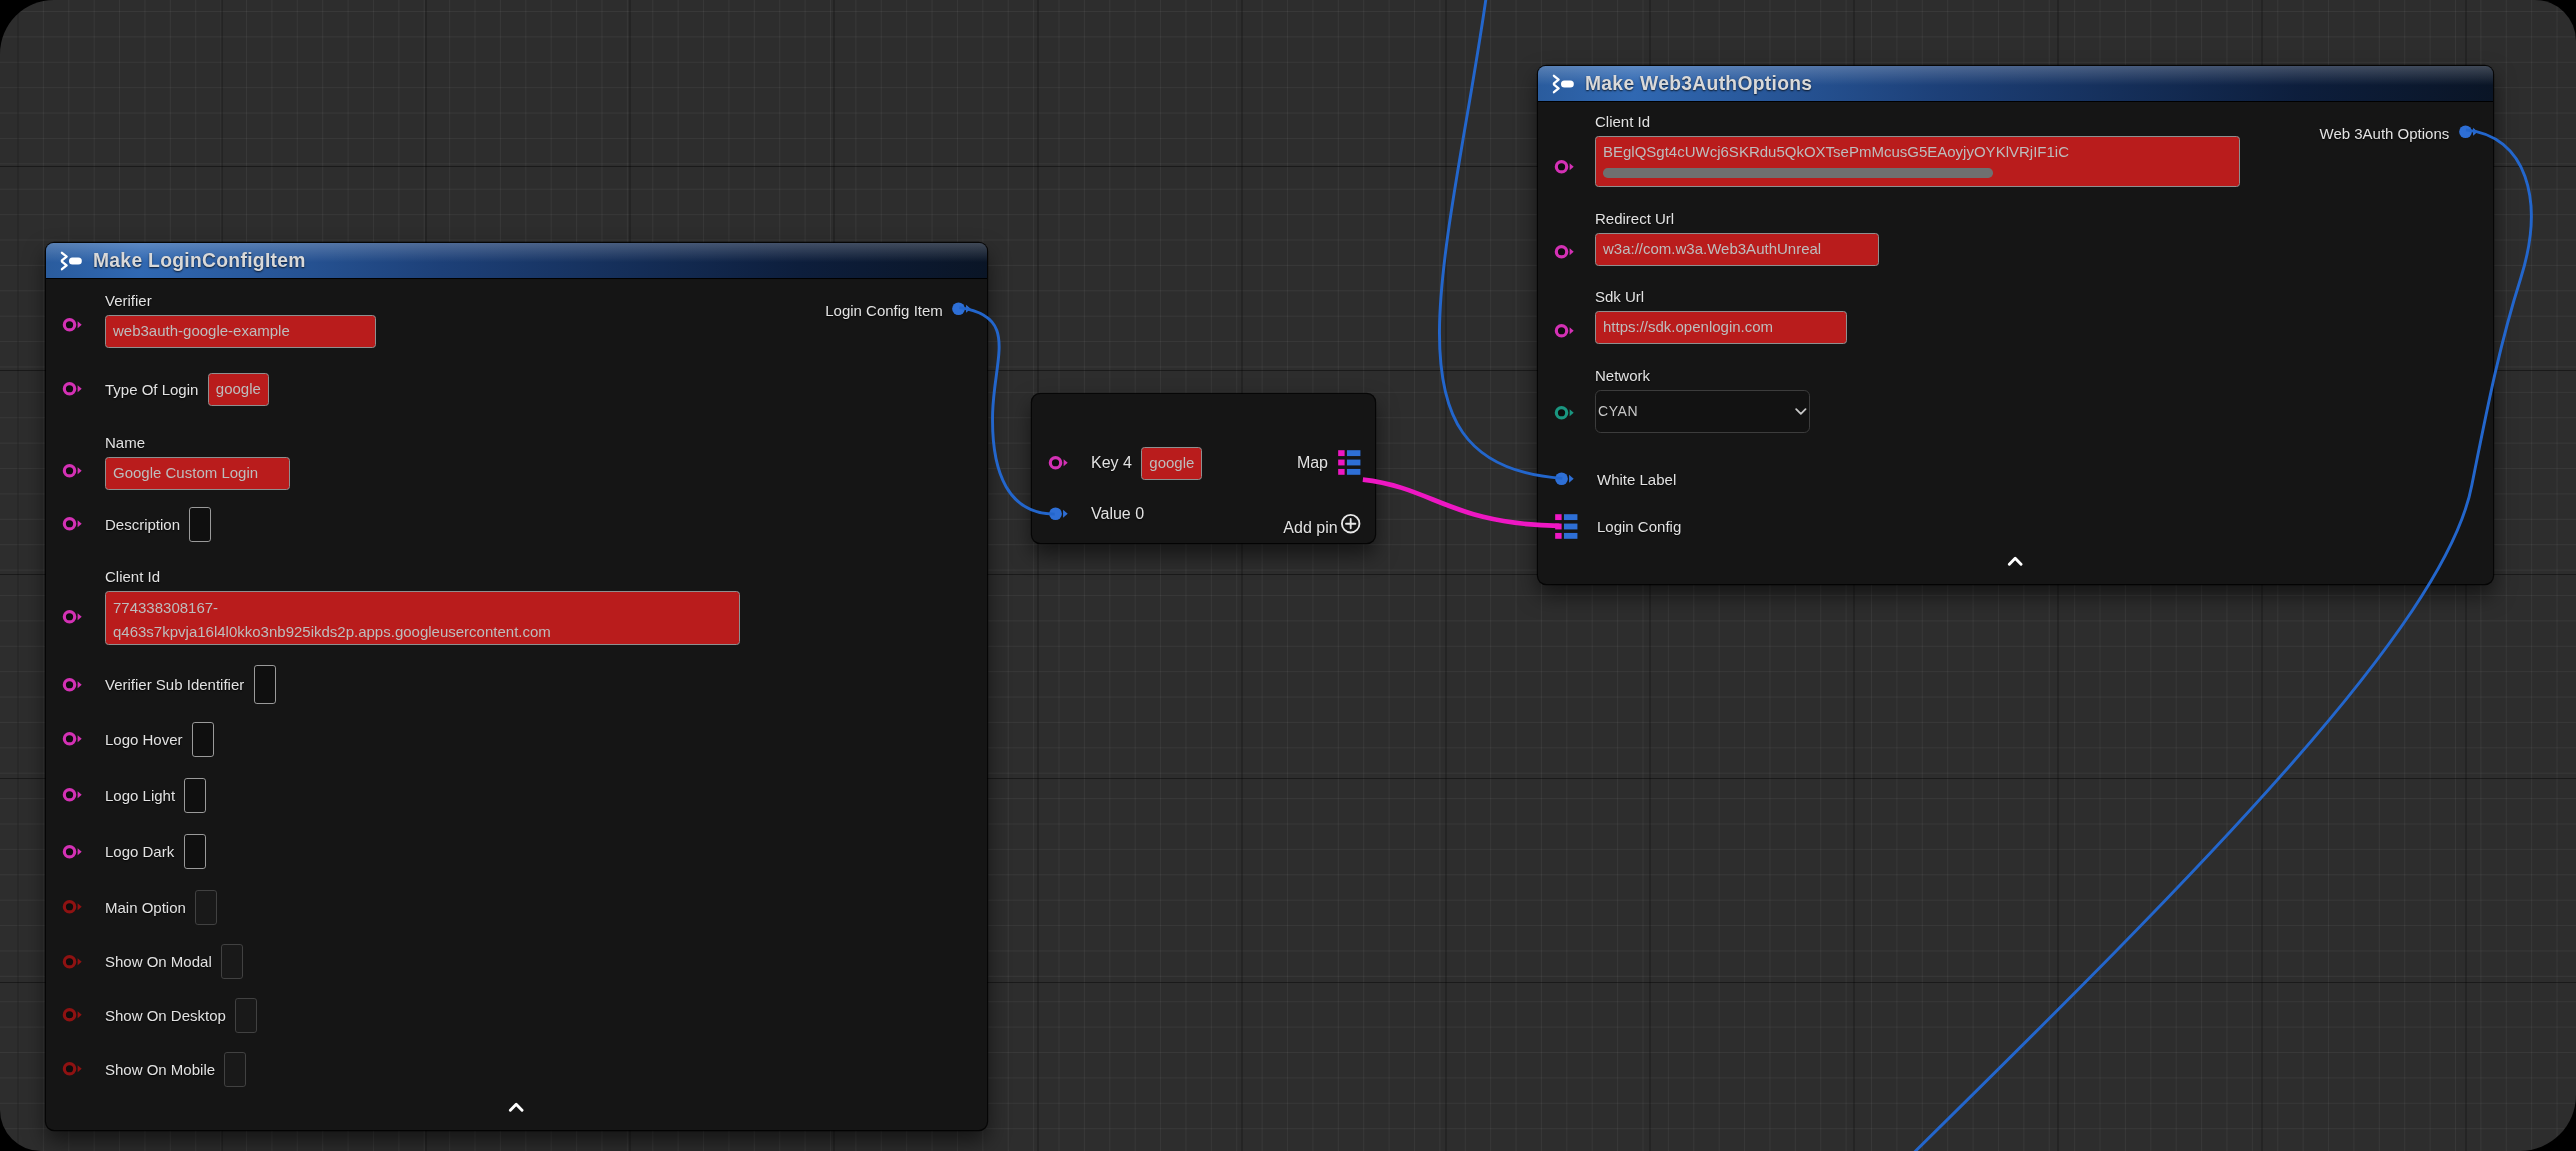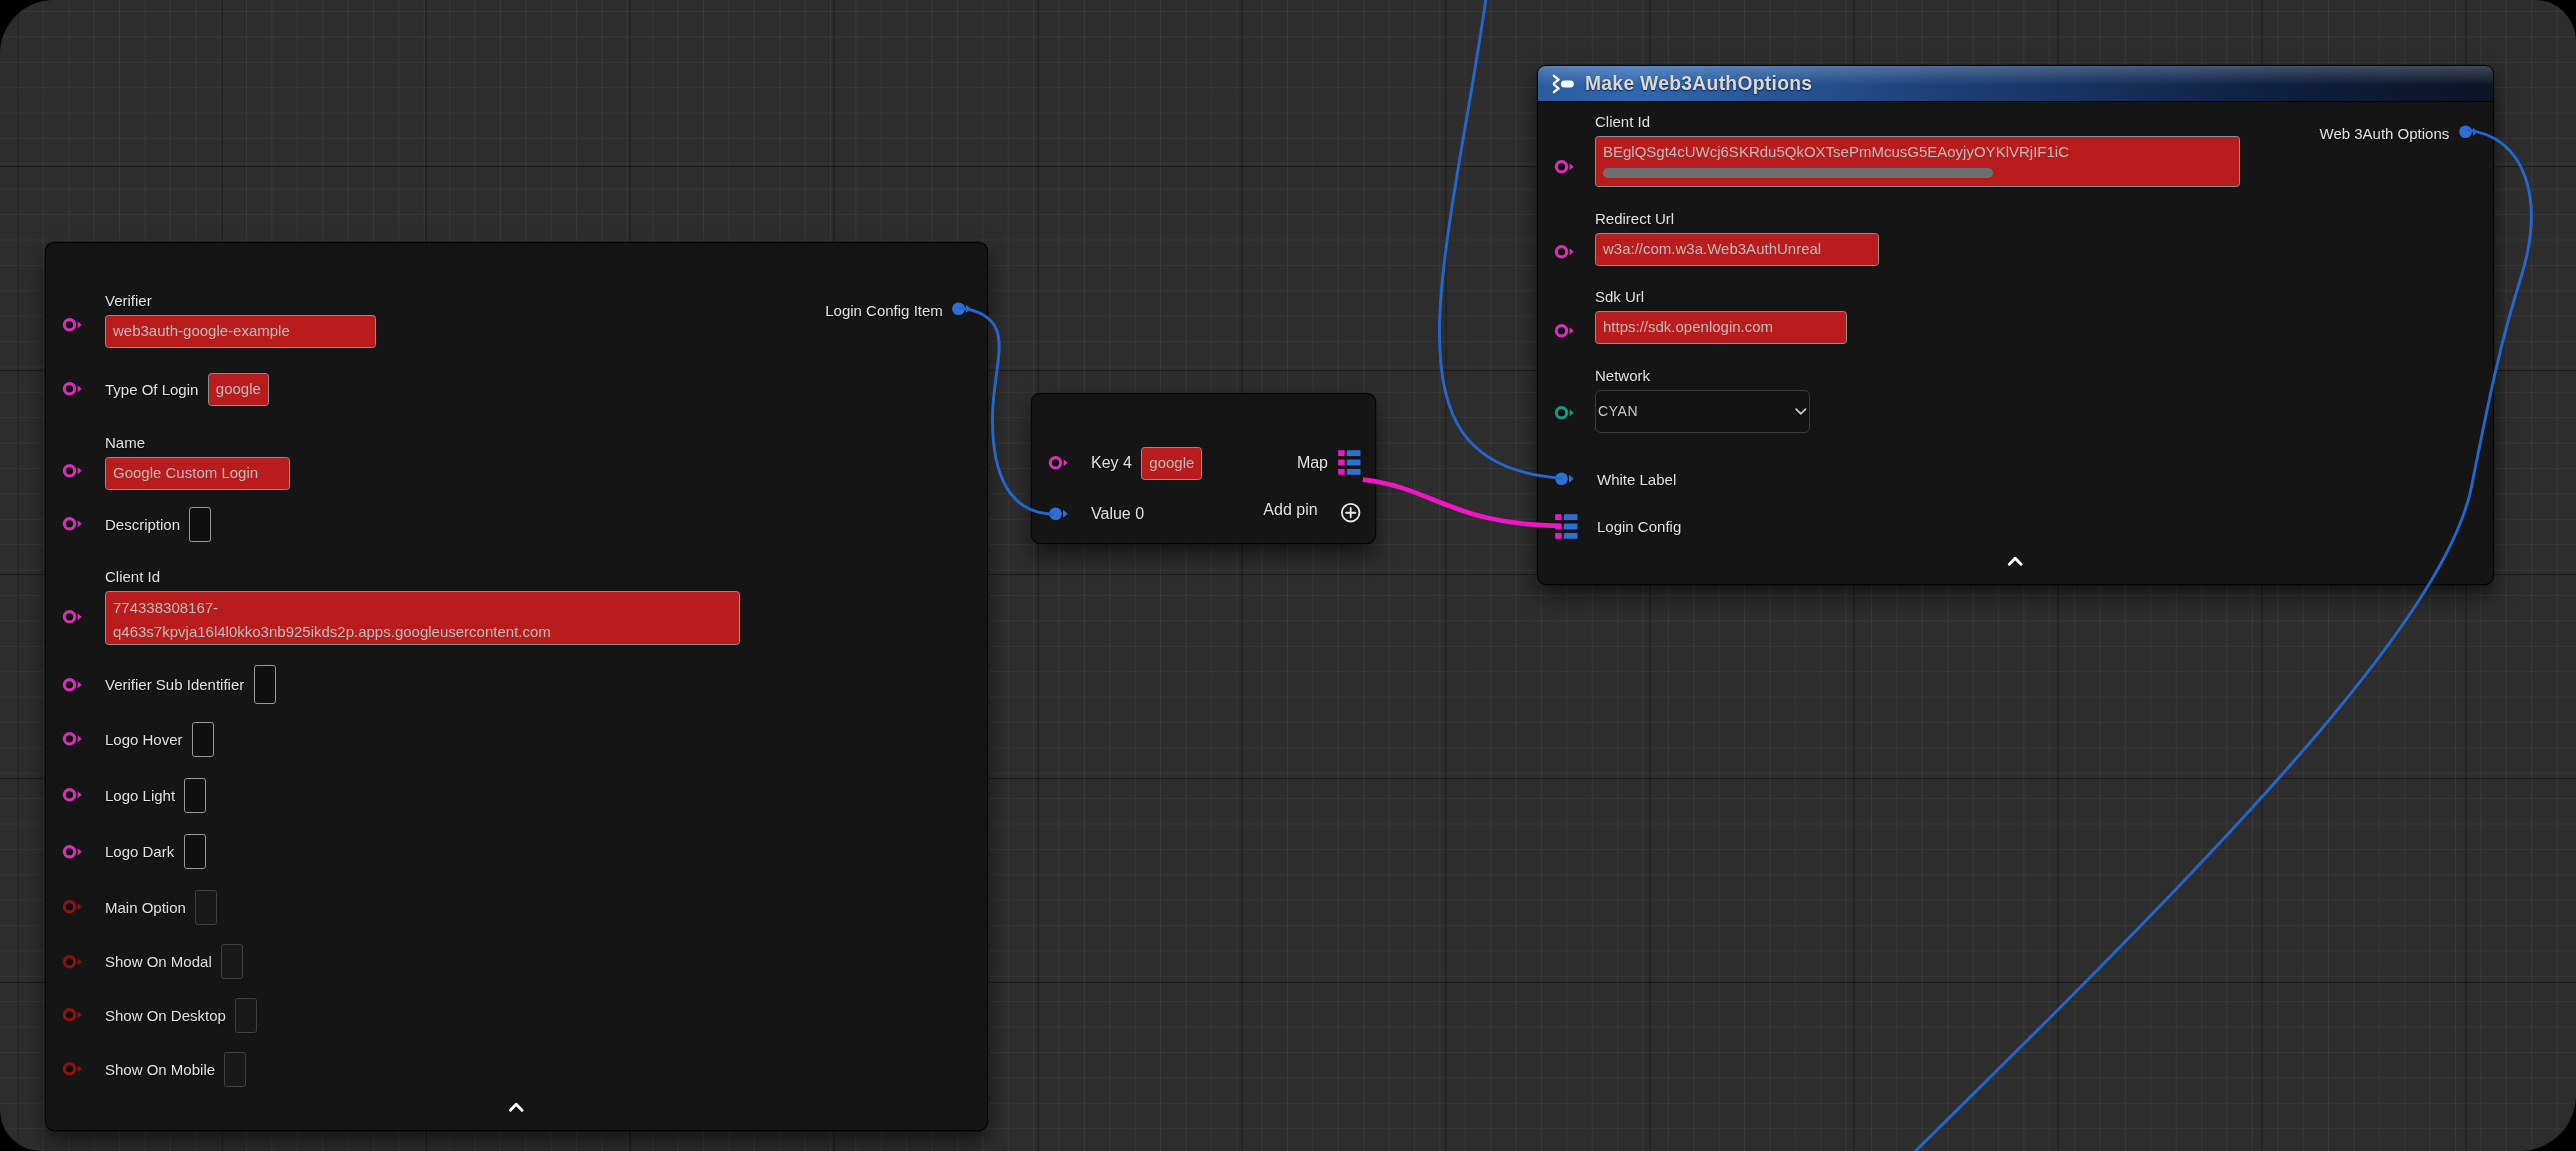--- a/index.html
+++ b/index.html
@@ -42,37 +42,45 @@
   .ebox.bool{border-color:#414141;background:#191919;}
   .pinpos{position:absolute;left:16.4px;width:22px;height:17.5px;}
   .pinpos svg,.outpin svg{display:block;}
   .hscroll-track{margin-top:5.8px;width:100%;height:9.4px;}
   .hscroll{height:9.4px;background:#6f6f6f;border-radius:4.7px;}
   .dropdown{display:flex;align-items:center;justify-content:space-between;
     background:#121212;border:1.2px solid #3c3c3c;border-radius:5.8px;box-sizing:border-box;
     padding:0 2px;color:#c8c8c8;font-size:14px;letter-spacing:0.6px;}
   .chev{position:absolute;}
   .maplbl{display:flex;align-items:center;gap:9.4px;}
-  .addpin{display:flex;align-items:flex-start;gap:21px;}
+  .addpin{display:flex;align-items:flex-end;gap:1px;}
   .lbl27{font-size:16px;color:#e2e2e2;text-shadow:0 1.2px 1.2px rgba(0,0,0,.8);white-space:nowrap;}
 </style>
 </head>
 <body>
 
 <div id="stage">
 <div id="viewport">
 
   <svg id="wires" viewBox="0 0 4404 1968" width="2576" height="1151">
     <path d="M 1640 526 C 1742 540, 1700 610, 1697 705 C 1694 812, 1726 879, 1803 879" fill="none" stroke="#2366cc" stroke-width="5"></path>
     <path d="M 2541 -6 C 2512 200, 2462 420, 2461 565 C 2460 705, 2498 806, 2671 818" fill="none" stroke="#2366cc" stroke-width="5"></path>
     <path d="M 2330 820 C 2452 834, 2478 896, 2666 899" fill="none" stroke="#ee17c3" stroke-width="8"></path>
     <path d="M 4216 222 C 4318 232, 4352 340, 4310 475 C 4272 595, 4252 700, 4226 830 C 4180 1070, 3750 1500, 3268 1975" fill="none" stroke="#2366cc" stroke-width="5"></path>
   </svg>
 
   <div class="node" style="left:46px;top:243px;width:941px;height:887px;">
+    <div class="nhead blue">
+      <svg class="hicon" width="24.6" height="20" viewBox="0 0 42 34">
+        <path d="M5 3 L13 9.5 L5 16" stroke="#fff" stroke-width="4" fill="none" stroke-linecap="round" stroke-linejoin="round"></path>
+        <path d="M5 18 L13 24.5 L5 31" stroke="#fff" stroke-width="4" fill="none" stroke-linecap="round" stroke-linejoin="round"></path>
+        <rect x="17" y="11" width="22" height="12" rx="6" fill="#fff"></rect>
+      </svg>
+      <span class="ntitle">Make LoginConfigItem</span>
+    </div>
 
     <div class="pinpos" style="top:73px">
       <svg width="22" height="17.5" viewBox="0 0 38 30">
             <circle cx="13" cy="15" r="9" fill="#0d0d0d" stroke="#d431b5" stroke-width="5.5"></circle>
             <path d="M27 9 L34 15 L27 21 Z" fill="#d431b5"></path>
           </svg>
     </div>
     <div class="stack" style="left:59px;top:49px">
       <span class="lbl">Verifier</span>
       <div class="tbox" style="width:271px;height:33px">web3auth-google-example</div>

